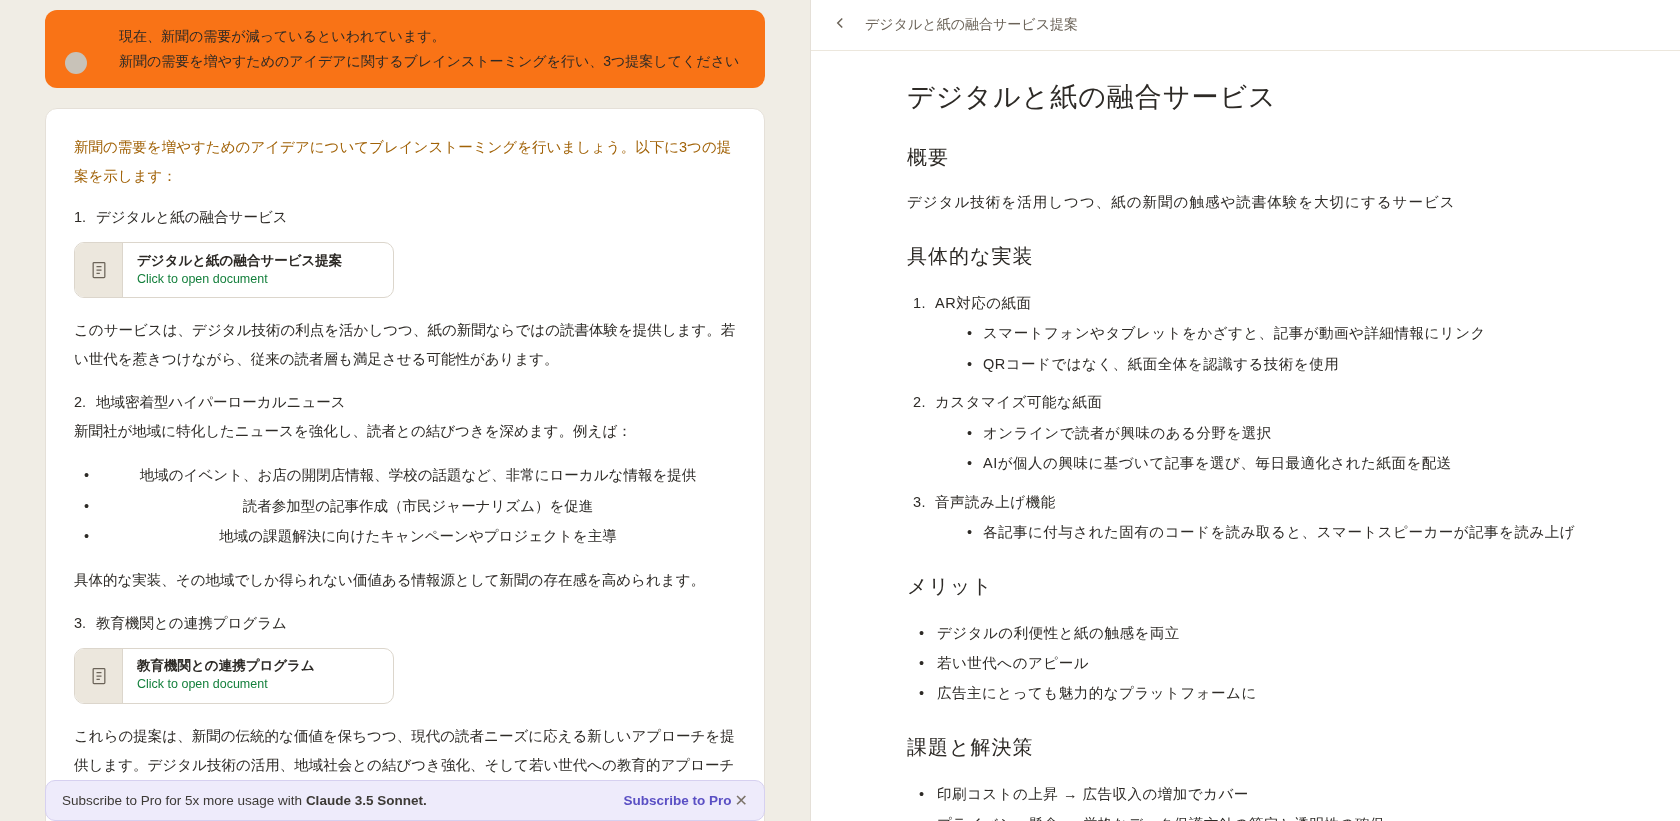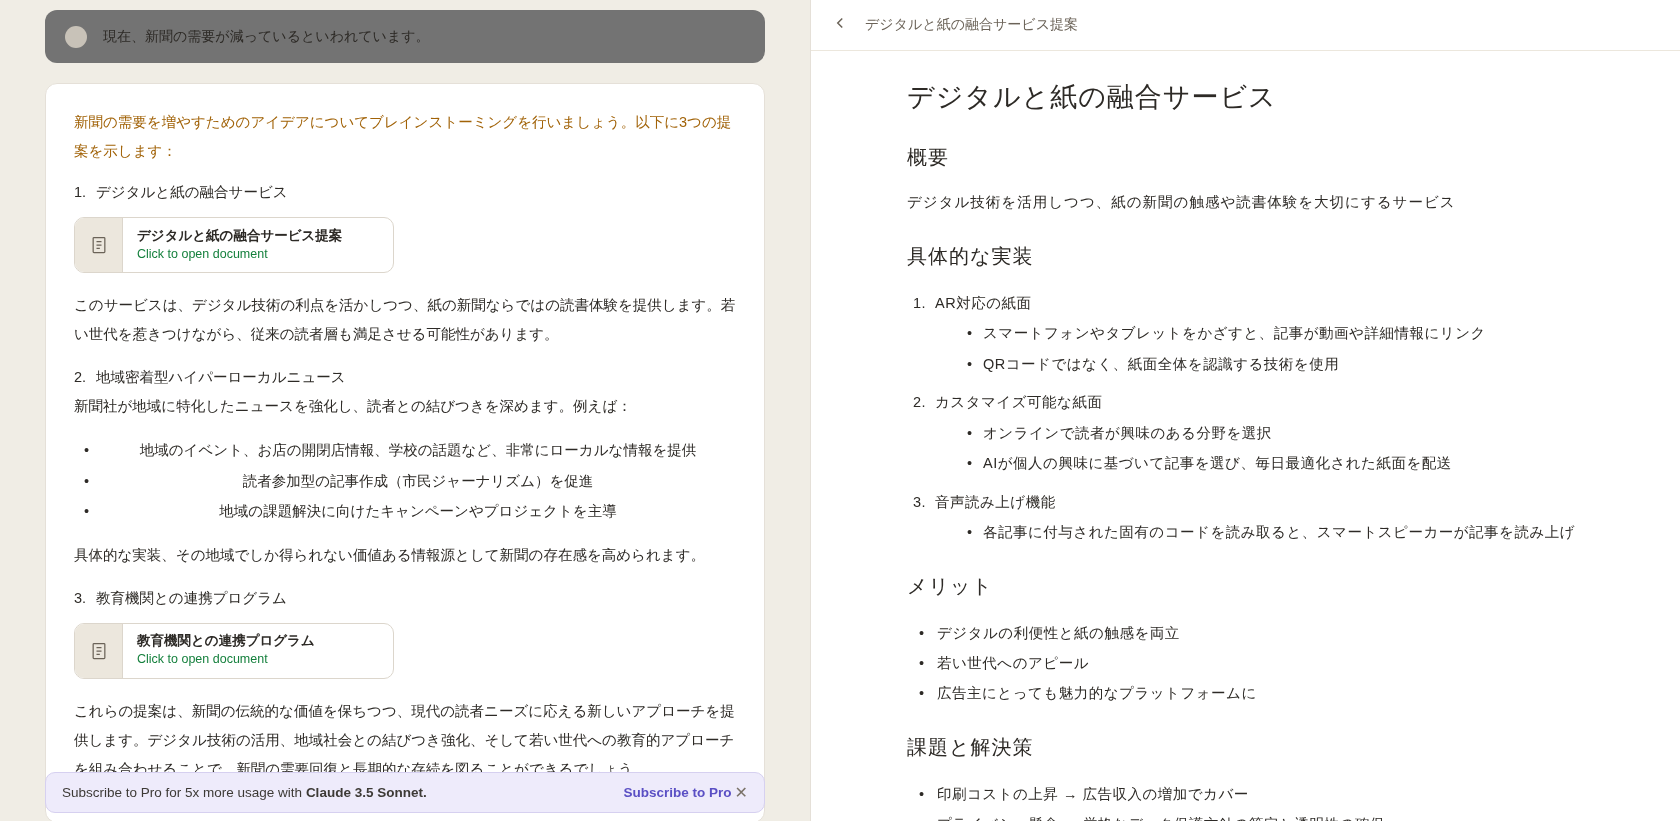--- a/index.html
+++ b/index.html
@@ -1,38 +1,38 @@
 <!DOCTYPE html>
 <html><head>
 <meta charset="utf-8">
 <style>
 * { margin:0; padding:0; box-sizing:border-box; }
 body { font-family:-apple-system,BlinkMacSystemFont,"Segoe UI",sans-serif; background:#f0ede5; width:1680px; height:821px; overflow:hidden; display:flex; }
 .left-panel { width:810px; height:100%; padding:0 20px; overflow-y:auto; position:relative; }
 .right-panel { flex:1; height:100%; background:#fff; border-left:1px solid #e5e0d8; display:flex; flex-direction:column; }
-.user-msg { background:#737373; border-radius:12px; padding:14px 20px; margin:10px 25px 20px 25px; display:flex; gap:16px; align-items:flex-start; }
+.user-msg { background:#f97316; border-radius:12px; padding:14px 20px; margin:10px 25px 20px 25px; display:flex; gap:32px; align-items:flex-end; }
 .avatar { width:22px; height:22px; border-radius:50%; background:#c8c2b8; flex-shrink:0; margin-top:2px; }
 .user-text { font-size:14px; line-height:1.8; color:#2d2a26; }
 .assistant-card { background:#fff; border:1px solid #e5e0d8; border-radius:12px; padding:24px 28px; margin:0 25px 12px 25px; }
 .intro { font-size:14.5px; line-height:2; color:#a16207; margin-bottom:12px; }
 ol.proposals { list-style:none; counter-reset:p; }
 ol.proposals > li { counter-increment:p; margin-bottom:6px; }
 ol.proposals > li .num-title { font-size:14.5px; line-height:2; color:#2d2a26; padding-left:22px; position:relative; }
 ol.proposals > li .num-title::before { content:counter(p)". "; position:absolute; left:0; }
 .artifact { display:flex; align-items:center; border:1px solid #dcd6cc; border-radius:10px; margin:10px 0 18px 0; overflow:hidden; cursor:pointer; max-width:320px; }
 .artifact .icon-box { width:48px; height:54px; background:#ece7dd; display:flex; align-items:center; justify-content:center; border-right:1px solid #dcd6cc; }
 .artifact .icon-box svg { width:20px; height:20px; stroke:#6b6358; fill:none; stroke-width:1.5; }
 .artifact .meta { padding:8px 14px; }
 .artifact .meta .t1 { font-size:13.5px; font-weight:600; color:#2d2a26; line-height:1.4; }
 .artifact .meta .t2 { font-size:12.5px; color:#15803d; line-height:1.4; }
 .para { font-size:14.5px; line-height:2; color:#2d2a26; margin-bottom:14px; }
 ul.bullets { list-style:none; margin:4px 0 14px 0; }
 ul.bullets li { font-size:14.5px; line-height:2.1; color:#2d2a26; padding-left:26px; position:relative;text-align:center; }
 ul.bullets li::before { content:"•"; position:absolute; left:10px; }
-.pro-banner { position:absolute; bottom:8px; left:45px; right:45px; background:#eeebfb; border:1px solid #d6d0f0; border-radius:10px; padding:10px 16px; display:flex; align-items:center; justify-content:space-between; font-size:13.5px; color:#3d3a36; }
+.pro-banner { position:absolute; bottom:0; left:45px; right:45px; background:#eeebfb; border:1px solid #d6d0f0; border-radius:10px; padding:10px 16px; display:flex; align-items:center; justify-content:space-between; font-size:13.5px; color:#3d3a36; }
 .pro-banner .lead b { font-weight:600; }
 .pro-banner .actions { display:flex; align-items:center; gap:3px; }
 .pro-banner .sub { color:#5a4fc4; font-weight:600; cursor:pointer; }
 .pro-banner .close { color:#7a7268; cursor:pointer; font-size:16px; }
 .doc-header { display:flex; align-items:center; gap:16px; padding:14px 20px; border-bottom:1px solid #ece7dd; }
 .doc-header .back { cursor:pointer; color:#6b6358; }
 .doc-header .back svg { width:18px; height:18px; stroke:#6b6358; fill:none; stroke-width:2; }
 .doc-header .title { font-size:14px; color:#6b6358; }
 .doc-body { flex:1; overflow-y:auto; padding:16px 96px 40px 96px; color:#2d2a26; }
 .doc-body h1 { font-family:"Georgia","Noto Serif",serif; font-size:27px; font-weight:400; margin:10px 0 28px 0; letter-spacing:1px; }
@@ -48,20 +48,21 @@
 .doc-body > ul > li::before { left:12px; }
 </style>
 </head>
 <body>
 
 <div class="left-panel">
   <div class="user-msg">
     <div class="avatar"></div>
     <div class="user-text">
       <span>現在、新聞の需要が減っているといわれています。</span><br>
+      <span>新聞の需要を増やすためのアイデアに関するブレインストーミングを行い、3つ提案してください</span>
     </div>
   </div>
 
   <div class="assistant-card">
     <div class="intro">新聞の需要を増やすためのアイデアについてブレインストーミングを行いましょう。以下に3つの提案を示します：</div>
     <ol class="proposals">
       <li>
         <div class="num-title">デジタルと紙の融合サービス</div>
         <div class="artifact">
           <div class="icon-box">

